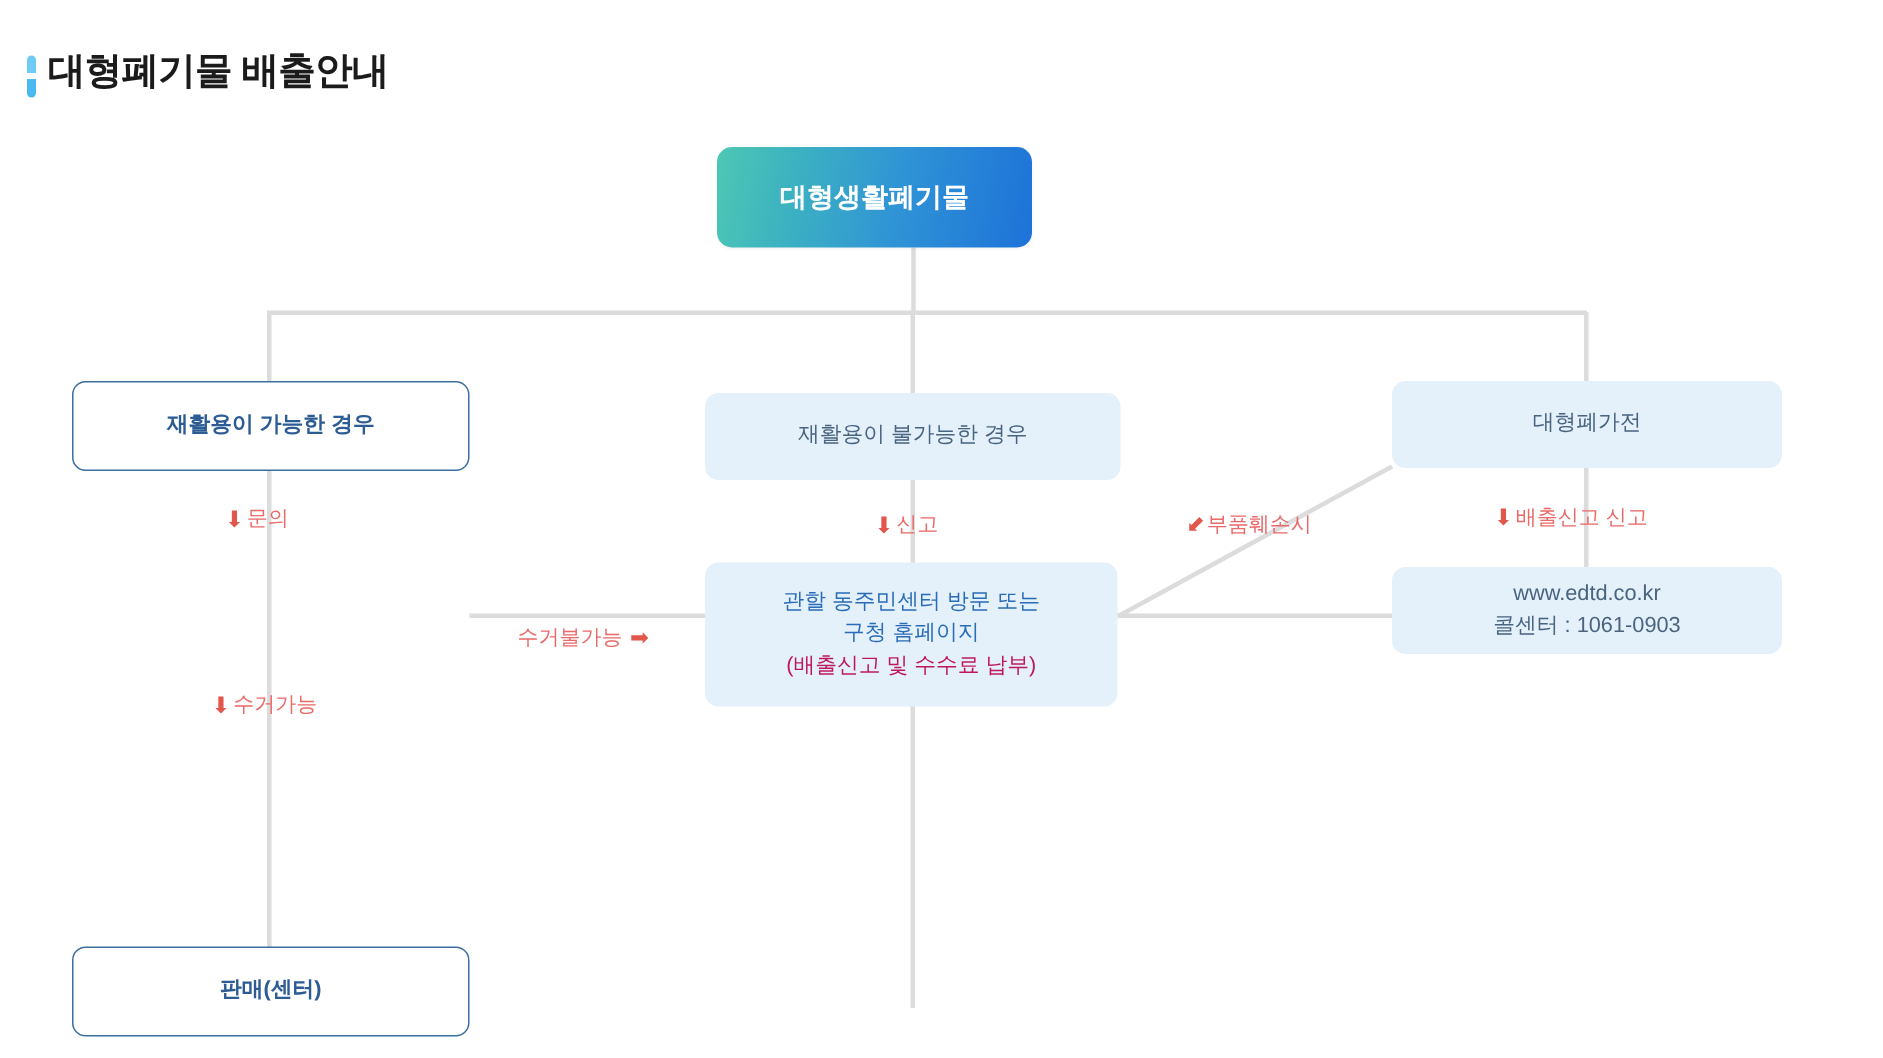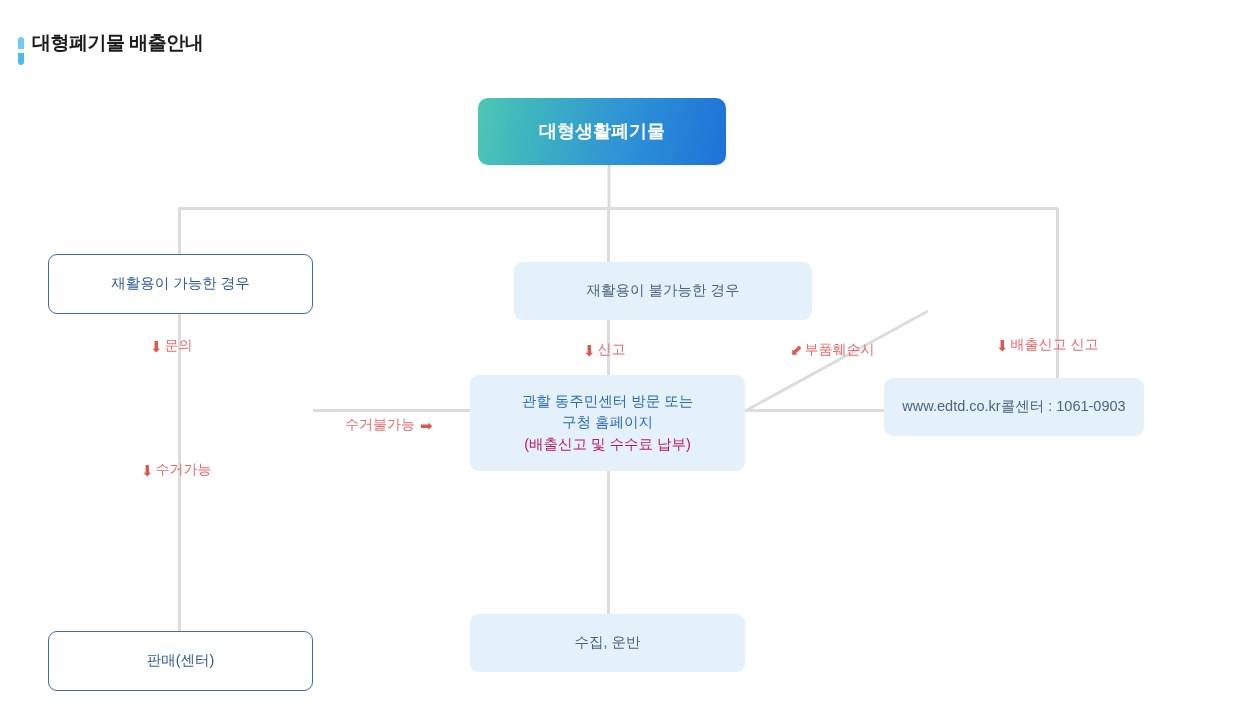--- a/index.html
+++ b/index.html
@@ -14,21 +14,21 @@
 
   
   .title-row{position:absolute;left:0;top:16px;width:100%;height:40px;}
   .title-mark{
     position:absolute;left:18px;top:21px;width:6px;height:28px;
     border-radius:3px;
     background:linear-gradient(180deg,#6ecbf5 0%,#6ecbf5 42%,#ffffff 42%,#ffffff 56%,#49b9ef 56%,#49b9ef 100%);
   }
   .title-text{
     position:absolute;left:32px;top:14px;
-    font-size:19px;font-weight:bold;color:#1b1b1b;
+    font-size:25px;font-weight:bold;color:#1b1b1b;
     letter-spacing:-0.5px;white-space:nowrap;
   }
 
   
   #lines{position:absolute;left:0;top:0;width:1255px;height:705px;}
 
   
   .node{
     position:absolute;
     box-sizing:border-box;
@@ -42,20 +42,21 @@
     background:linear-gradient(100deg,#4ec7b4 0%,#3db4bf 22%,#2f93d6 58%,#1d72d8 100%);
     color:#ffffff;font-size:18px;font-weight:bold;
     border-radius:10px;
     box-shadow:0 1px 2px rgba(0,0,0,.06);
   }
   .node.outline{
     background:#ffffff;
     border:1.4px solid #3c6e9f;
     color:#2c5c93;
     font-size:14.5px;
+    font-weight:bold;
   }
   .node.fill{
     background:#e4f1fb;
     color:#4a6480;
     font-size:14.5px;
   }
   .node.fill.accent{ color:#2b6cb8; }
   .node.fill .sub{ color:#be185d; }
 
   
@@ -98,41 +99,41 @@
 
       <path d="M1057.5,208 L1057.5,382"></path>
 
       <path d="M313,410.5 L470,410.5"></path>
       <path d="M745,410.5 L928,410.5"></path>
 
       <path d="M928,311 L745,411"></path>
     </g>
   </svg>
 
-  <div class="node root" style="left:478px;top:98px;width:248px;height:67px;">대형생활폐기물</div>
+  <div class="node root" style="left:478px;top:98px;width:210px;height:67px;">대형생활폐기물</div>
 
   <div class="node outline" style="left:48px;top:254px;width:265px;height:60px;">재활용이 가능한 경우</div>
 
 
 
   <div class="node outline" style="left:48px;top:611px;width:265px;height:60px;margin-top:20px;">판매(센터)</div>
 
-  <div class="node fill" style="left:470px;top:262px;width:298px;height:58px;margin-left:44px;">재활용이 불가능한 경우</div>
+  <div class="node fill" style="left:470px;top:262px;width:277px;height:58px;">재활용이 불가능한 경우</div>
 
   <div class="node fill accent" style="left:470px;top:375px;width:275px;height:96px;flex-direction:column;">
     <span>관할 동주민센터 방문 또는</span>
     <span>구청 홈페이지</span>
     <span class="sub">(배출신고 및 수수료 납부)</span>
   </div>
 
 
-  <div class="node fill" style="left:470px;top:614px;width:275px;height:58px;">수집, 운반</div>
 
+  <div class="node fill" style="left:928px;top:254px;width:260px;height:58px;">대형폐가전</div>
 
-  <div class="node fill" style="left:884px;top:378px;width:260px;height:58px;text-align:center;">
+  <div class="node fill" style="left:928px;top:378px;width:260px;height:58px;flex-direction:column;text-align:center;">
     <span>www.edtd.co.kr</span>
     <span>콜센터 : 1061-0903</span>
   </div>
 
   <div class="alabel" style="left:150px;top:337px;">
     <span class="glyph">⬇</span>
     <span>문의</span>
   </div>
 
   <div class="alabel" style="left:141px;top:461px;">

